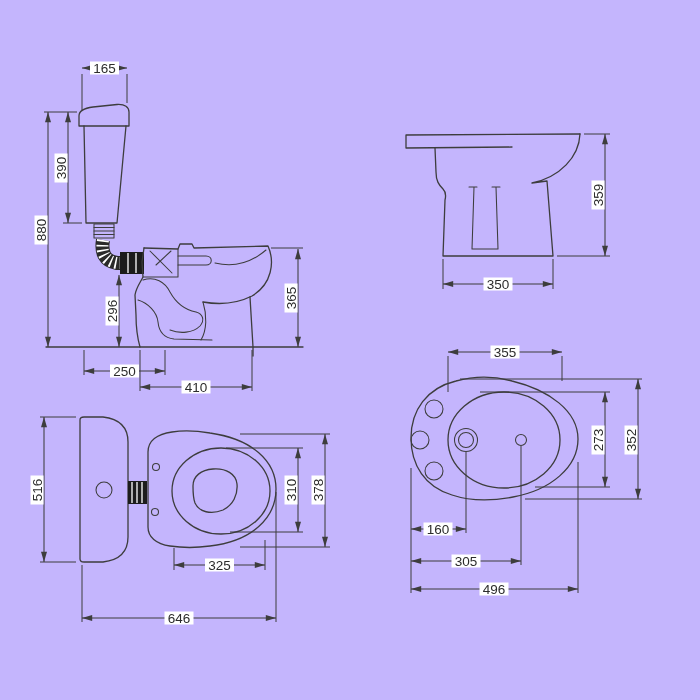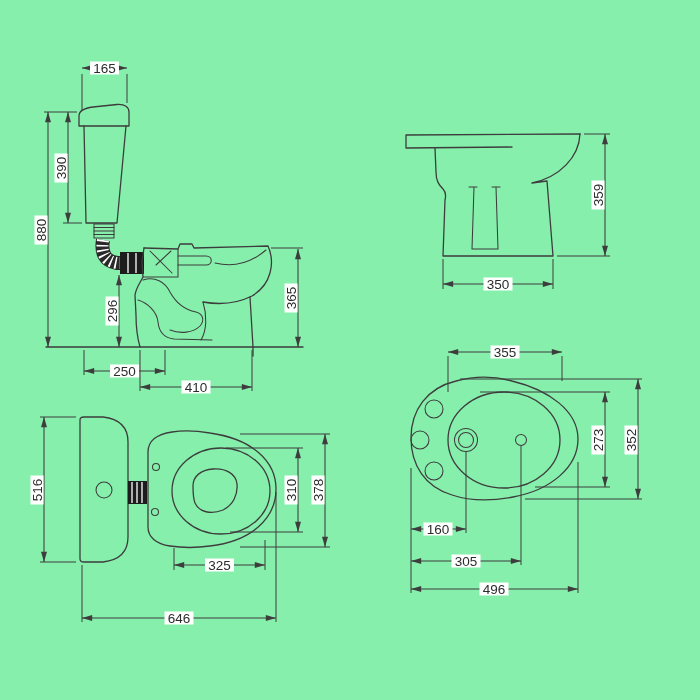--- a/index.html
+++ b/index.html
@@ -1,16 +1,16 @@
 <!DOCTYPE html>
 <html><head>
 <meta charset="utf-8">
 <style>
   html,body{margin:0;padding:0;background:#ffffff;}
-  .stage{position:relative;width:700px;height:700px;background:#86efac;overflow:hidden;
+  .stage{position:relative;width:700px;height:700px;background:#c4b5fd;overflow:hidden;
          font-family:"Liberation Sans", sans-serif;}
   svg{display:block;}
   .ol{fill:none;stroke:#3d3d3d;stroke-width:1.3;stroke-linejoin:round;stroke-linecap:round;}
   .thin{fill:none;stroke:#3d3d3d;stroke-width:1.05;stroke-linejoin:round;stroke-linecap:round;}
   .dim{fill:none;stroke:#3d3d3d;stroke-width:1.05;}
   .ext{fill:none;stroke:#3d3d3d;stroke-width:1;}
   .lblbg{fill:#ffffff;}
   .lbl{font-family:"Liberation Sans", sans-serif;font-size:13.5px;fill:#2c2c2c;}
   .dark{fill:#1c1c1c;stroke:none;}
   .stripe{stroke:#ffffff;stroke-width:1.3;}

